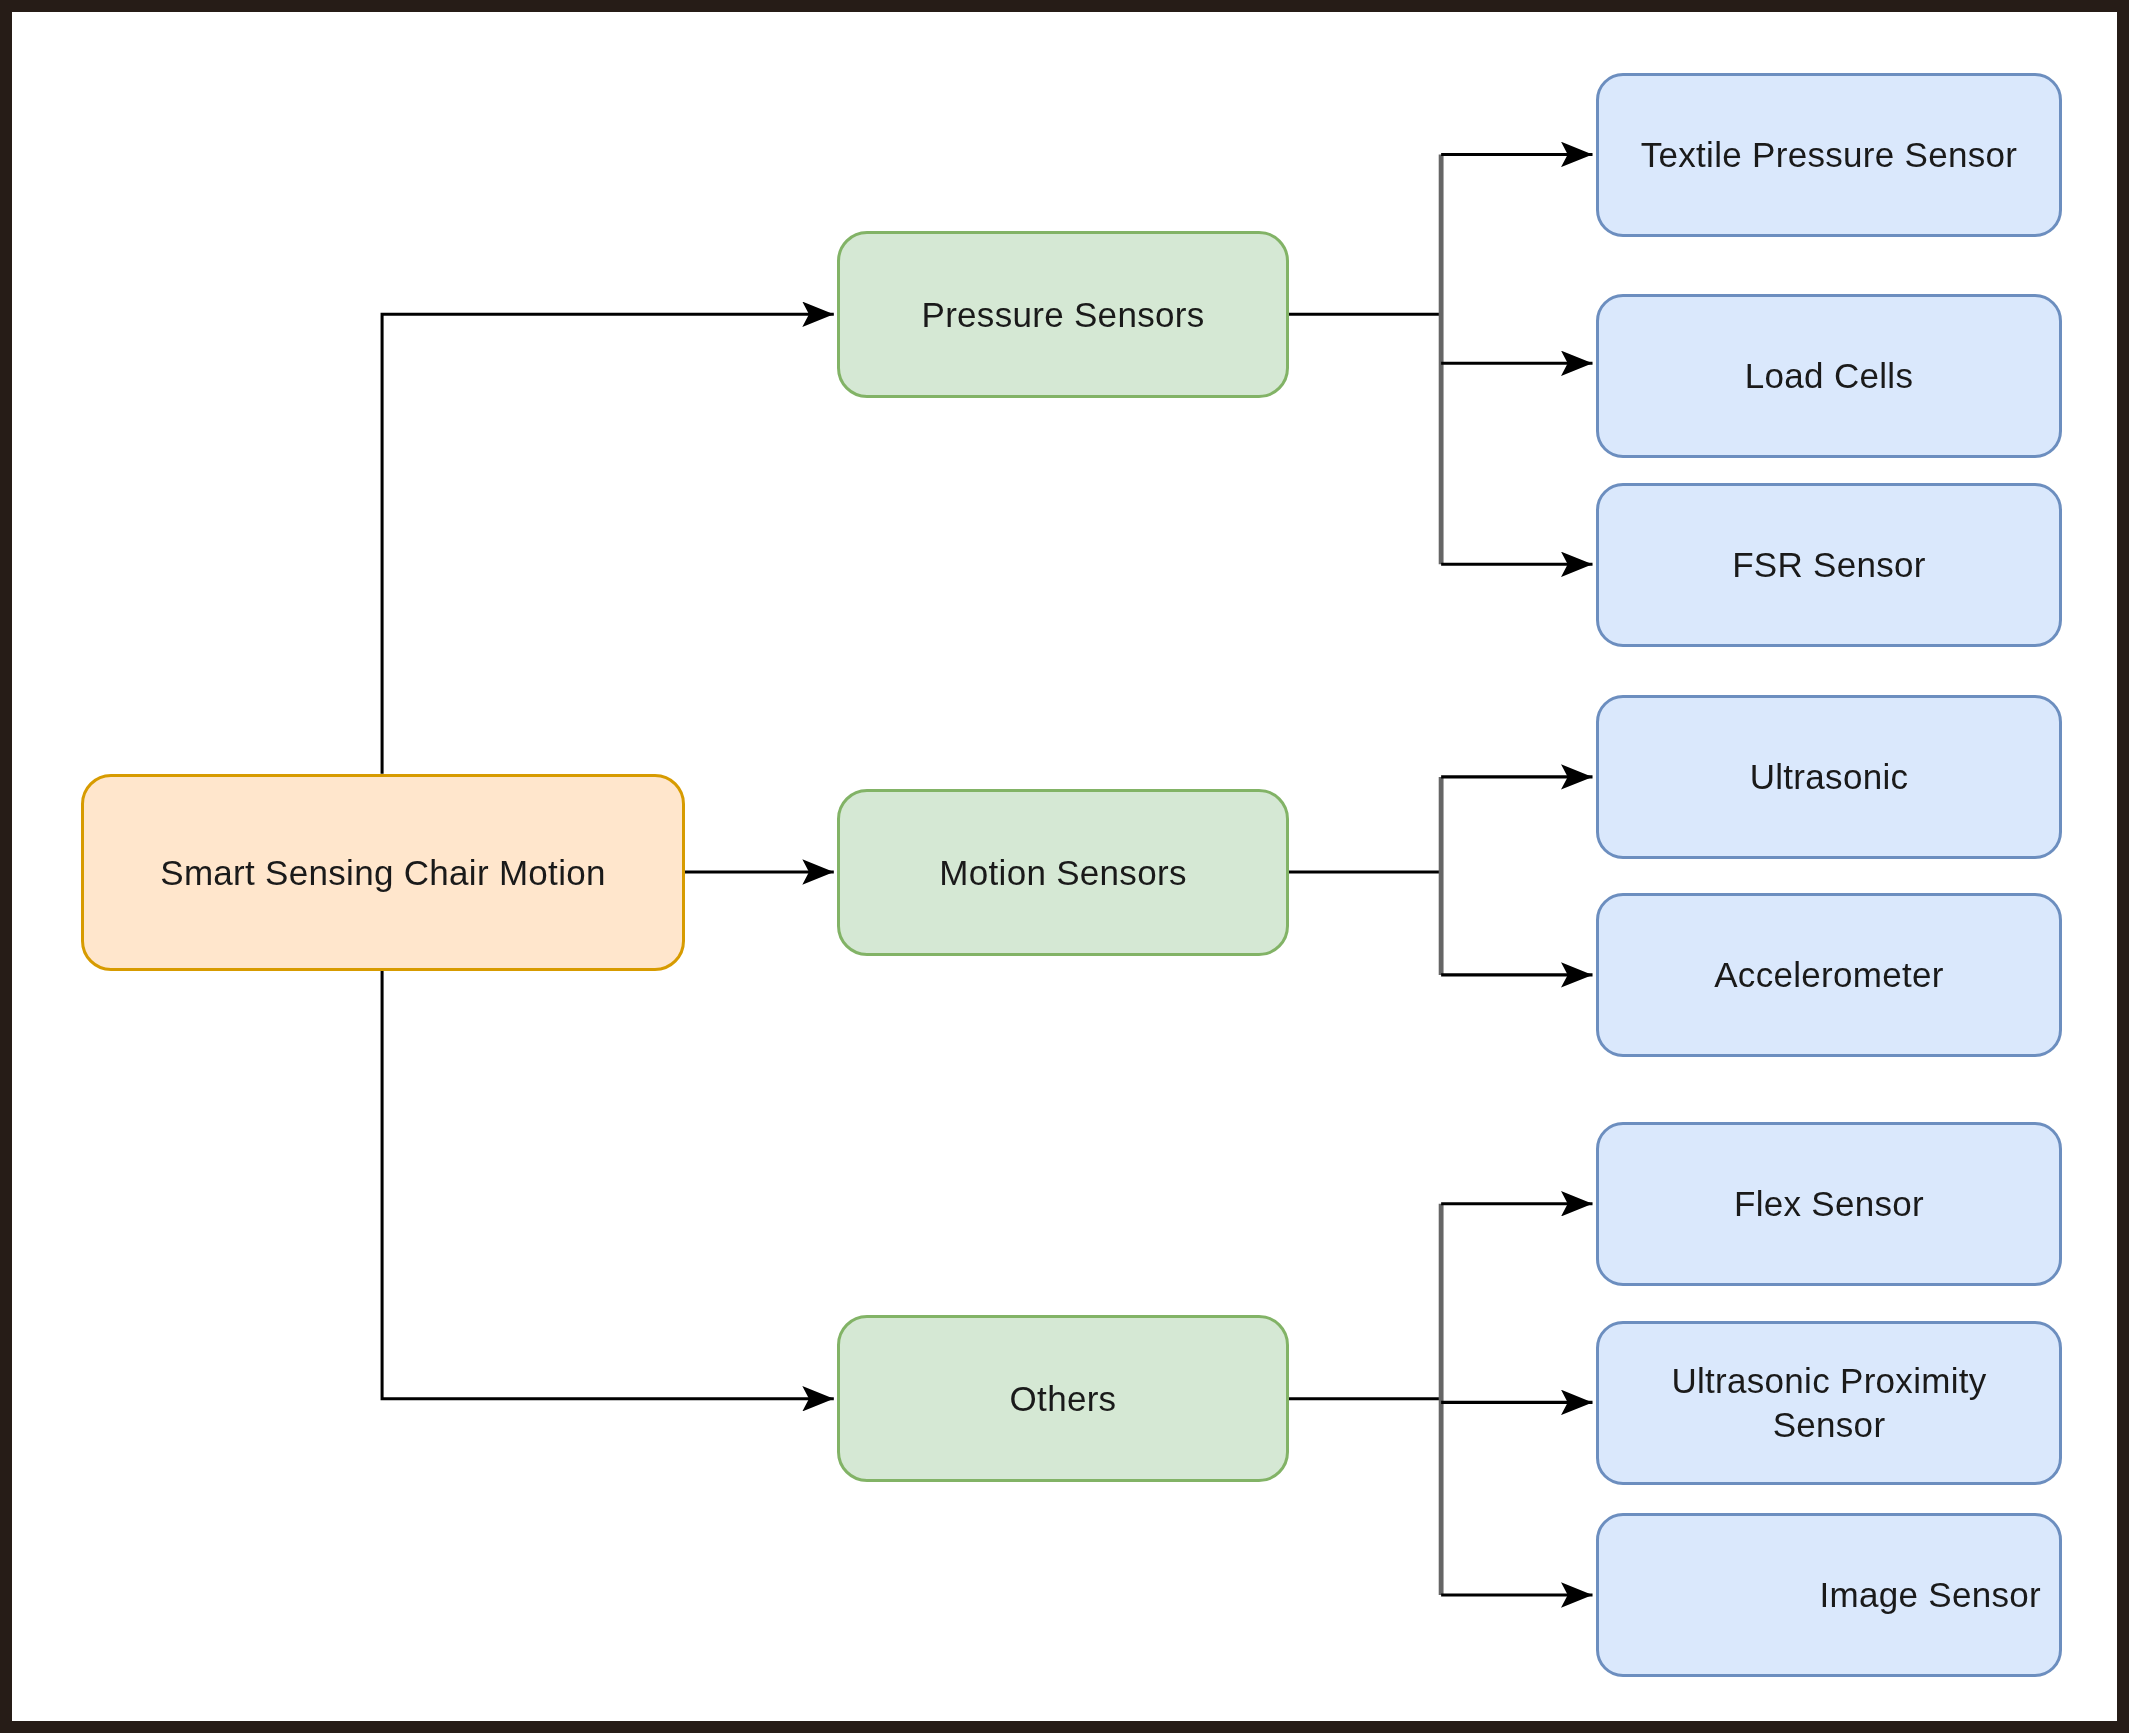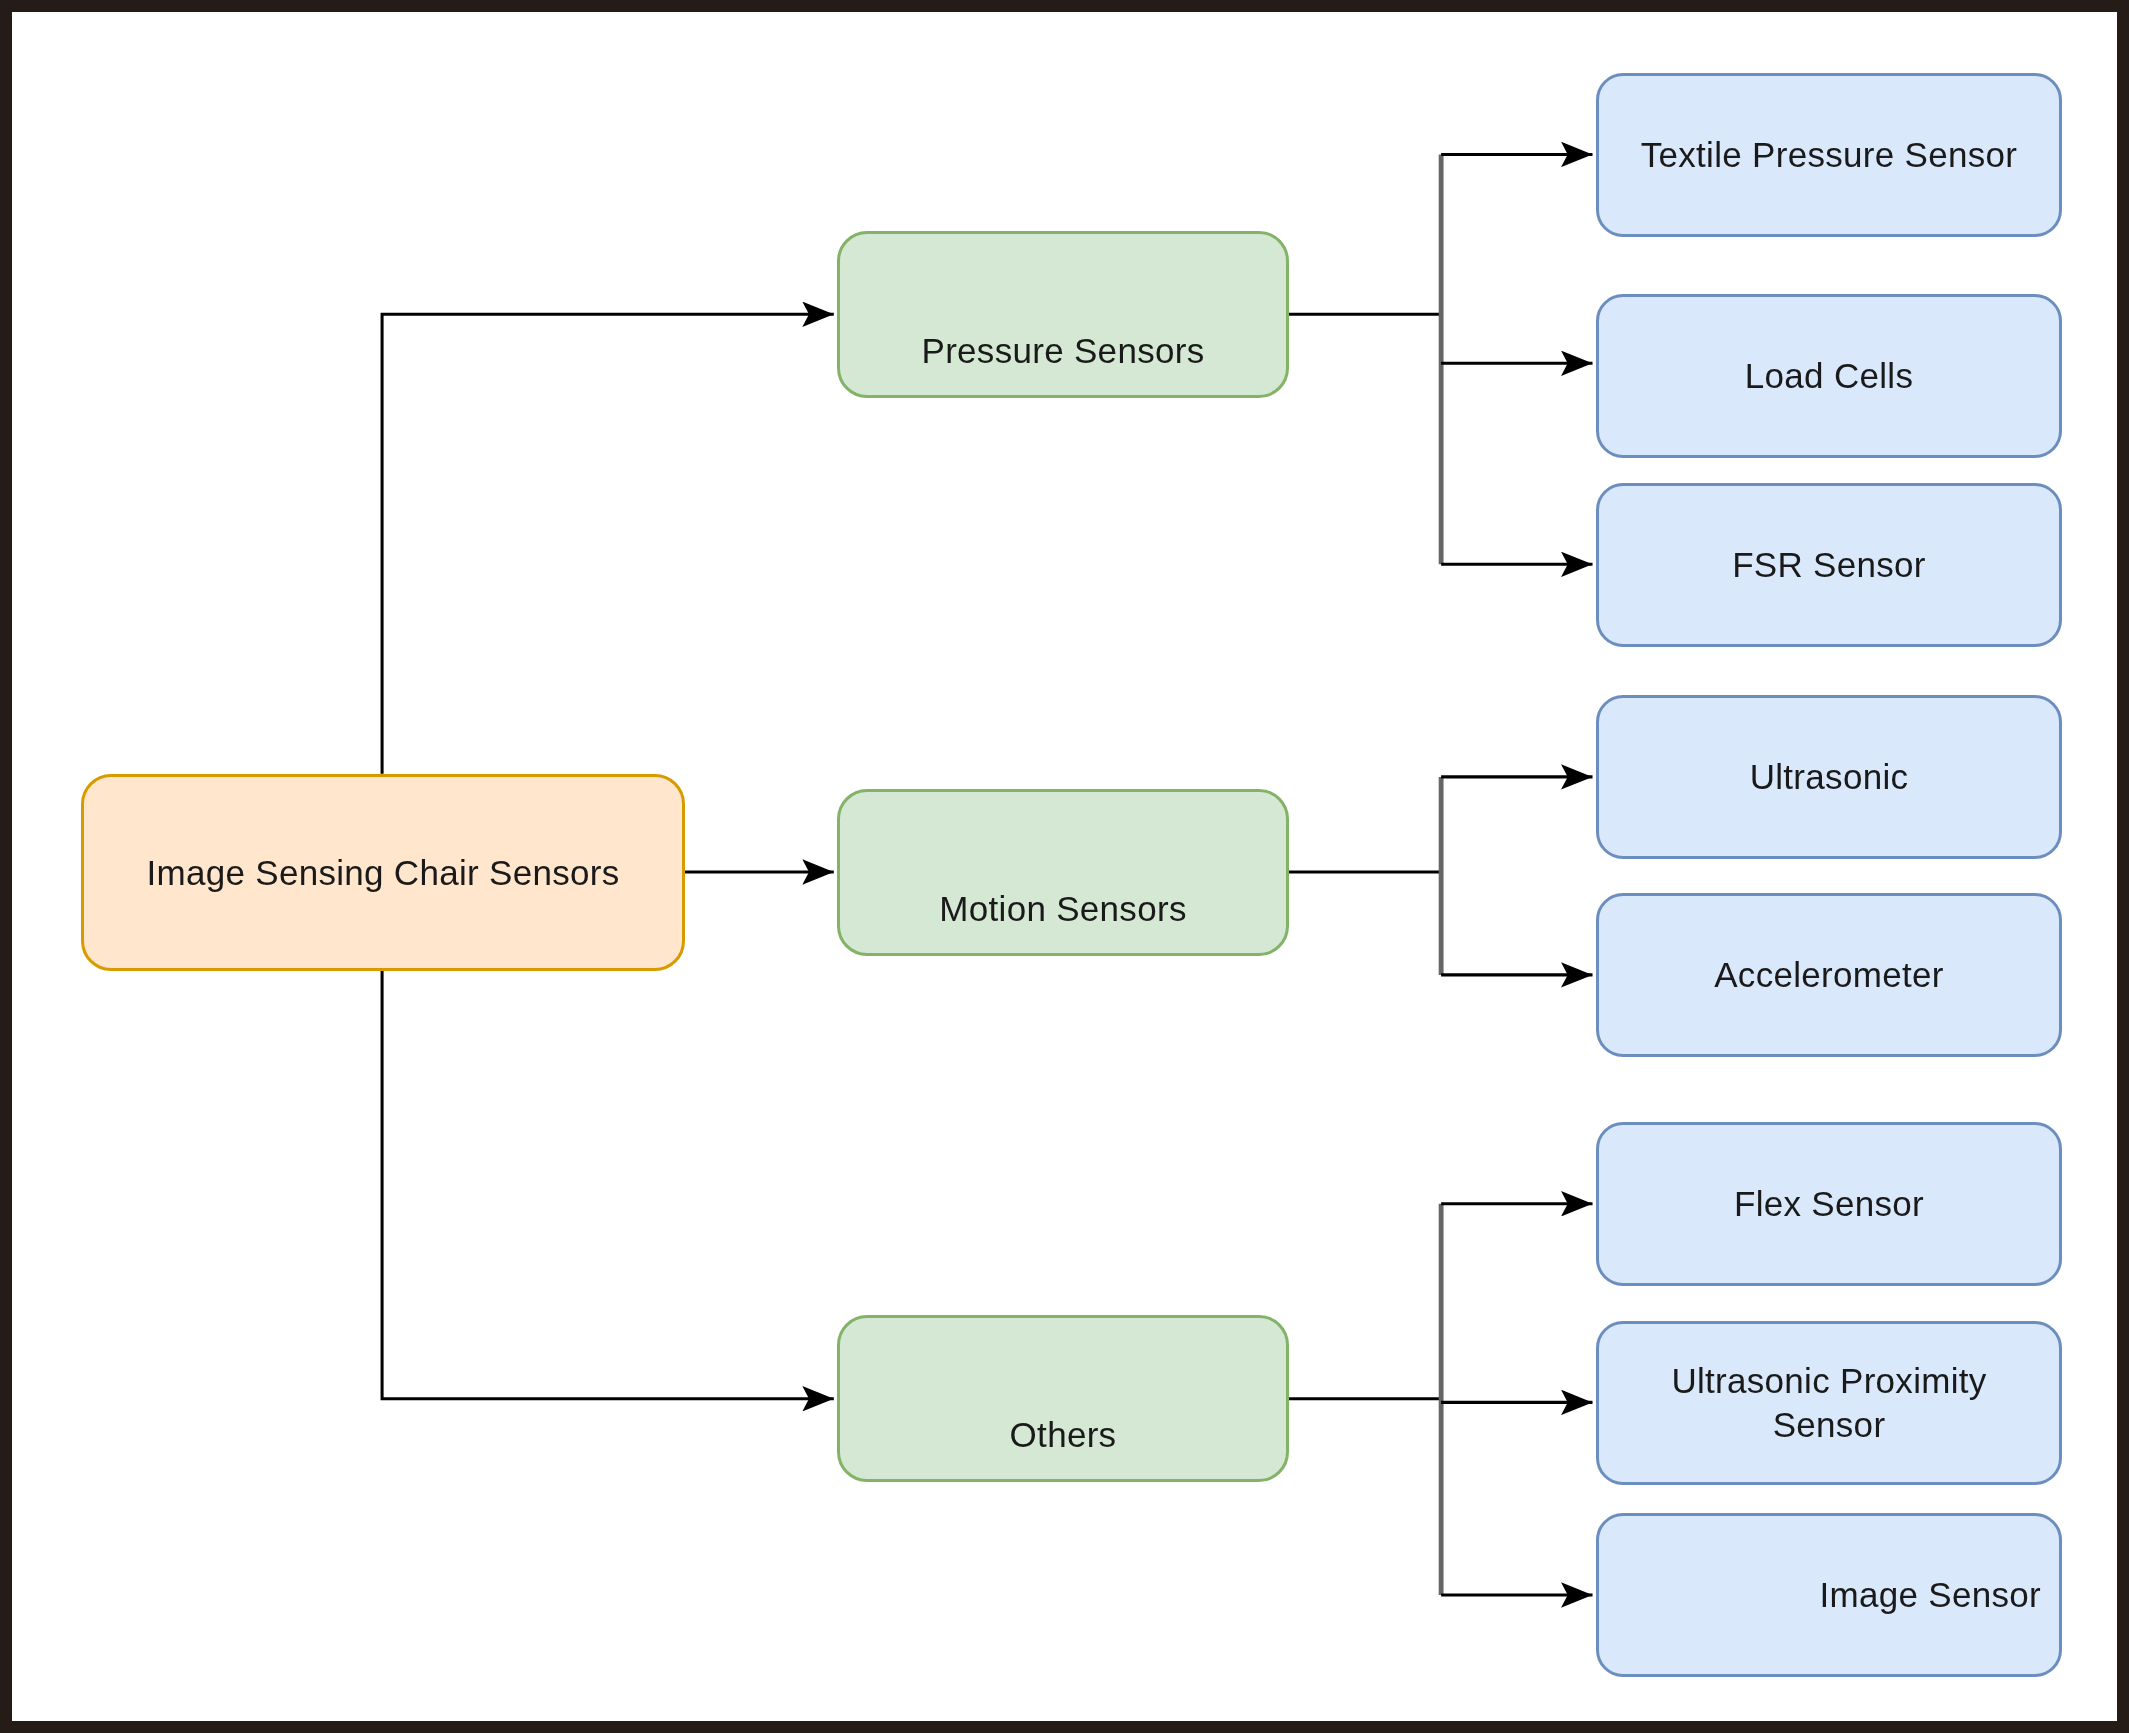--- a/index.html
+++ b/index.html
@@ -19,21 +19,21 @@
   svg.wires{position:absolute;left:0;top:0;width:2129px;height:1733px;z-index:1;}
   .node{
     position:absolute;display:flex;align-items:center;justify-content:center;
     text-align:center;box-sizing:border-box;z-index:2;
     border-radius:30px;border:3px solid;padding:22px 18px;
     font-size:35px;line-height:1.25;letter-spacing:0.3px;
   }
   .node-root{left:81px;top:774px;width:604px;height:197px;
     background:var(--orange-fill);border-color:var(--orange-stroke);}
   .node-category{left:837px;width:452px;height:167px;
-    background:var(--green-fill);border-color:var(--green-stroke);align-items:flex-end;}
+    background:var(--green-fill);border-color:var(--green-stroke);}
   .node-leaf{left:1596px;width:466px;height:164px;border-radius:27px;
     background:var(--blue-fill);border-color:var(--blue-stroke);}
   #node-pressure{top:231px;}
   #node-motion{top:789px;}
   #node-others{top:1315px;}
   #node-textile{top:73px;}
   #node-load{top:294px;}
   #node-fsr{top:483px;}
   #node-gyro{top:695px;}
   #node-accel{top:893px;}
@@ -72,21 +72,21 @@
       <path class="wire" d="M2380,1610 L2630,1610" marker-end="url(#arrow)"></path>
 
       <path class="wire" d="M2128,2310 L2380,2310"></path>
       <path class="trunk" d="M2380,1988 L2380,2634"></path>
       <path class="wire" d="M2380,1988 L2630,1988" marker-end="url(#arrow)"></path>
       <path class="wire" d="M2380,2316 L2630,2316" marker-end="url(#arrow)"></path>
       <path class="wire" d="M2380,2634 L2630,2634" marker-end="url(#arrow)"></path>
     </svg>
 
     <div class="node node-root" id="node-root">
-      <span>Image Sensing Chair Sensors</span>
+      <span>Smart Sensing Chair Motion</span>
     </div>
 
     <div class="node node-category" id="node-pressure">
       <span>Pressure Sensors</span>
     </div>
     <div class="node node-category" id="node-motion">
       <span>Motion Sensors</span>
     </div>
     <div class="node node-category" id="node-others">
       <span>Others</span>

